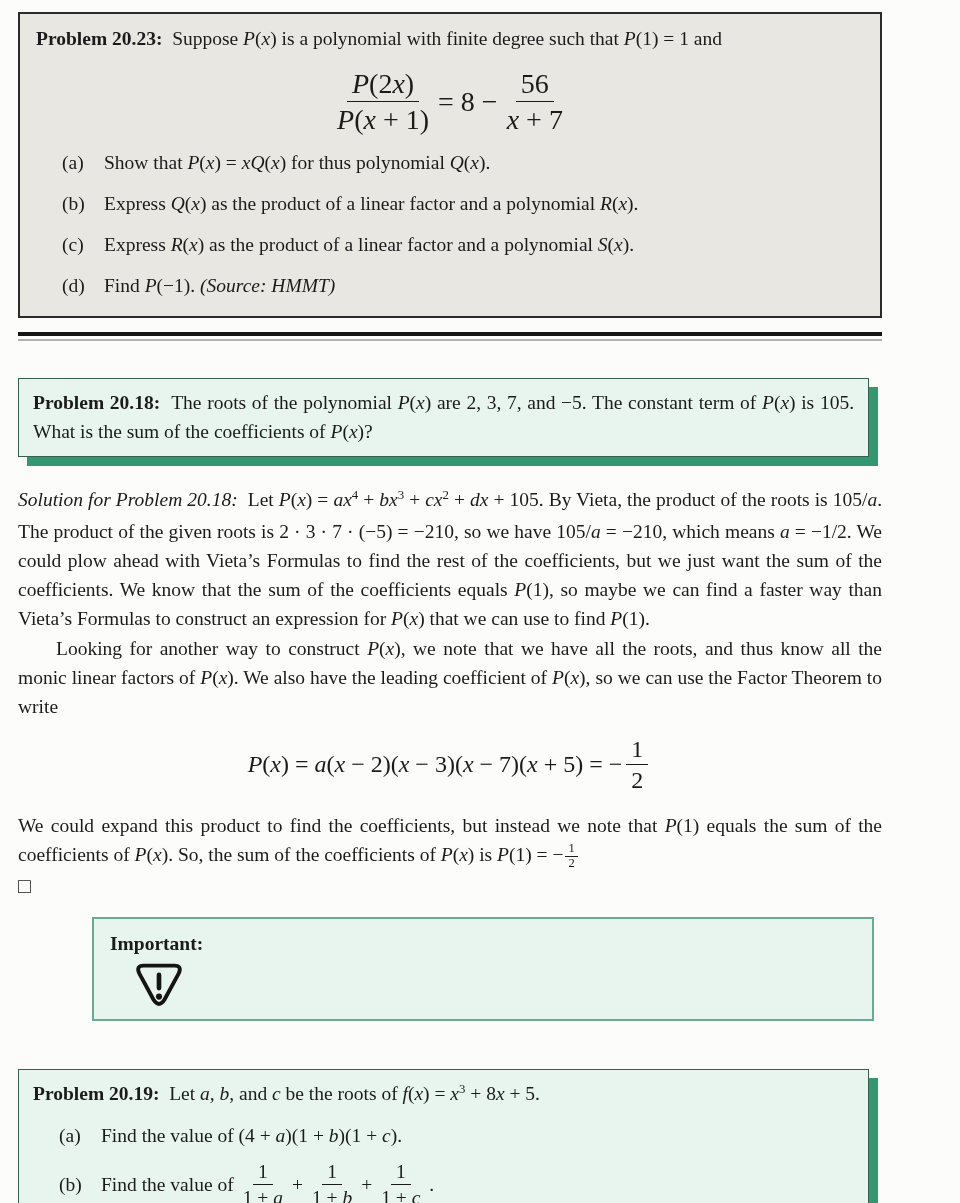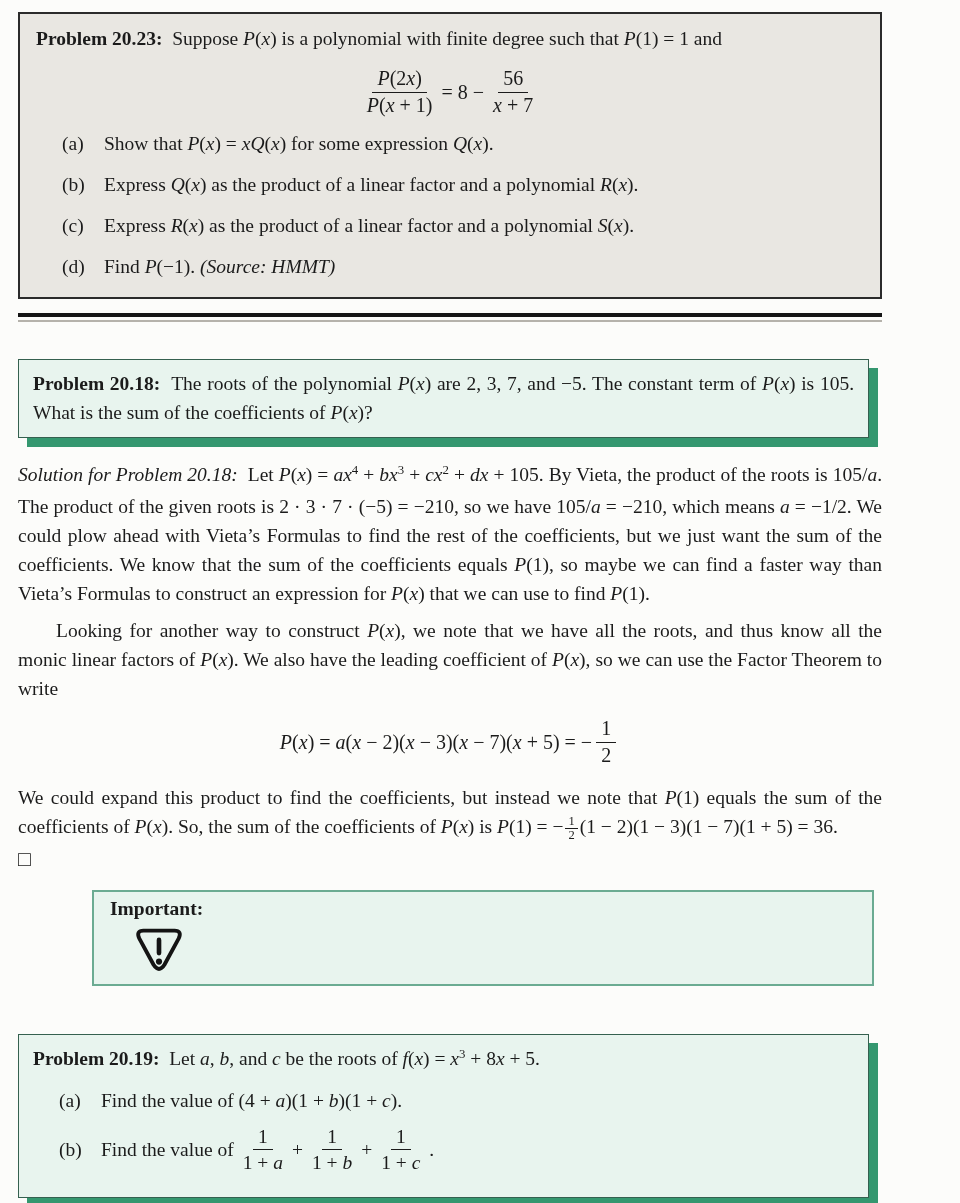--- a/index.html
+++ b/index.html
@@ -29,46 +29,46 @@
   
   .frac{display:inline-flex;flex-direction:column;align-items:center;vertical-align:middle;margin:0 4px;line-height:1.18;text-align:center}
   .frac .fnum{padding:0 5px 1px;border-bottom:1.8px solid var(--ink)}
   .frac .fden{padding:1px 5px 0}
   .frac.sm{font-size:12.5px;line-height:1.1;margin:0 2px}
   .frac.sm .fnum{padding:0 3px 0;border-bottom-width:1.2px}
   .frac.sm .fden{padding:0 3px 0}
 
   
   .graybox{background:var(--graybg);border:2px solid #2b2b2b;padding:10px 16px 16px 16px}
-  .eqrow{display:flex;justify-content:center;align-items:center;font-size:20px;margin:14px 0 10px 0}
+  .eqrow{display:flex;justify-content:center;align-items:center;font-size:28px;margin:14px 0 10px 0}
   .forall{margin-top:12px}
   .pitem{display:flex;gap:12px;margin:12px 0 0 26px}
   .pitem .ilabel{flex:none;width:30px}
   .pitem .itext{flex:1}
 
   
   .rule-double{margin-top:14px;height:9px;border-top:4px solid #151515;border-bottom:2px solid var(--rulegray)}
 
   
   .mintbox{background:var(--mint);border:1.5px solid var(--boxborder);box-shadow:9px 9px 0 0 var(--shadow);padding:9px 14px 10px 14px;margin-right:13px}
   .box18{margin-top:37px}
   .box19{margin-top:48px;padding-bottom:23px}
   .box19 .pitem{margin-top:10px}
   .fracline{display:flex;align-items:center}
 
   
   .para{text-align:justify}
-  .p1{margin-top:22px}
-  .p2{margin-top:8px;text-indent:38px}
-  .eqrow2{display:flex;justify-content:center;align-items:center;font-size:20px;margin:14px 0 10px 0}
+  .p1{margin-top:28px}
+  .p2{margin-top:1px;text-indent:38px}
+  .eqrow2{display:flex;justify-content:center;align-items:center;font-size:24px;margin:14px 0 10px 0}
   .p3{margin-top:16px}
   .qed{margin-top:2px;font-size:21px}
 
   
-  .impbox{width:782px;margin:16px 0 0 74px;background:var(--mint);border:2px solid var(--impborder);padding:2px 16px 10px 16px;display:flex;gap:18px}
+  .impbox{width:782px;margin:16px 0 0 74px;background:var(--mint);border:2px solid var(--impborder);padding:10px 16px 10px 16px;display:flex;gap:18px}
   .impleft{flex:none;width:98px;display:flex;flex-direction:column;align-items:center}
   .implabel{align-self:flex-start}
   .impicon{margin-top:3px}
   .imptext{flex:1;text-align:justify}
 </style>
 </head>
 <body>
 
 <div class="wrap">
 
@@ -80,21 +80,21 @@
         <span class="fden"><span class="rt-i">P</span><span>(</span><span class="rt-i">x</span><span> + 1)</span></span>
       </span>
       <span><span> = 8 − </span></span>
       <span class="frac">
         <span class="fnum"><span>56</span></span>
         <span class="fden"><span class="rt-i">x</span><span> + 7</span></span>
       </span>
     </div>
     <div class="pitem">
       <span class="ilabel">(a)</span>
-      <span class="itext"><span>Show that </span><span class="rt-i">P</span><span>(</span><span class="rt-i">x</span><span>) = </span><span class="rt-i">xQ</span><span>(</span><span class="rt-i">x</span><span>) for some expression </span><span class="rt-i">Q</span><span>(</span><span class="rt-i">x</span><span>).</span></span>
+      <span class="itext"><span>Show that </span><span class="rt-i">P</span><span>(</span><span class="rt-i">x</span><span>) = </span><span class="rt-i">xQ</span><span>(</span><span class="rt-i">x</span><span>) for thus polynomial </span><span class="rt-i">Q</span><span>(</span><span class="rt-i">x</span><span>).</span></span>
     </div>
     <div class="pitem">
       <span class="ilabel">(b)</span>
       <span class="itext"><span>Express </span><span class="rt-i">Q</span><span>(</span><span class="rt-i">x</span><span>) as the product of a linear factor and a polynomial </span><span class="rt-i">R</span><span>(</span><span class="rt-i">x</span><span>).</span></span>
     </div>
     <div class="pitem">
       <span class="ilabel">(c)</span>
       <span class="itext"><span>Express </span><span class="rt-i">R</span><span>(</span><span class="rt-i">x</span><span>) as the product of a linear factor and a polynomial </span><span class="rt-i">S</span><span>(</span><span class="rt-i">x</span><span>).</span></span>
     </div>
     <div class="pitem">
@@ -117,21 +117,21 @@
     <span class="frac">
       <span class="fnum"><span>1</span></span>
       <span class="fden"><span>2</span></span>
     </span>
   </div>
 
   <p class="para p3">
     <span><span>We could expand this product to find the coefficients, but instead we note that </span><span class="rt-i">P</span><span>(1) equals the sum of the coefficients of </span><span class="rt-i">P</span><span>(</span><span class="rt-i">x</span><span>). So, the sum of the coefficients of </span><span class="rt-i">P</span><span>(</span><span class="rt-i">x</span><span>) is </span><span class="rt-i">P</span><span>(1) = −</span></span><span class="frac sm">
         <span class="fnum"><span>1</span></span>
         <span class="fden"><span>2</span></span>
-      </span><span><span>(1 − 2)(1 − 3)(1 − 7)(1 + 5) = 36.</span></span>
+      </span>
   </p>
   <div class="qed">□</div>
 
   <aside class="impbox">
     <div class="impleft">
       <span class="implabel"><span class="rt-b">Important:</span></span>
       <svg class="impicon" width="50" height="48" viewBox="0 0 64 62" aria-hidden="true">
         <path d="M12 6 L52 6 Q62 6 57.5 16 L39 50 Q32 61 25 50 L6.5 16 Q2 6 12 6 Z" fill="none" stroke="#141414" stroke-width="5" stroke-linejoin="round"></path>
         <rect x="29" y="15" width="6" height="23" rx="3" fill="#141414"></rect>
         <circle cx="32" cy="46" r="4" fill="#141414"></circle>

